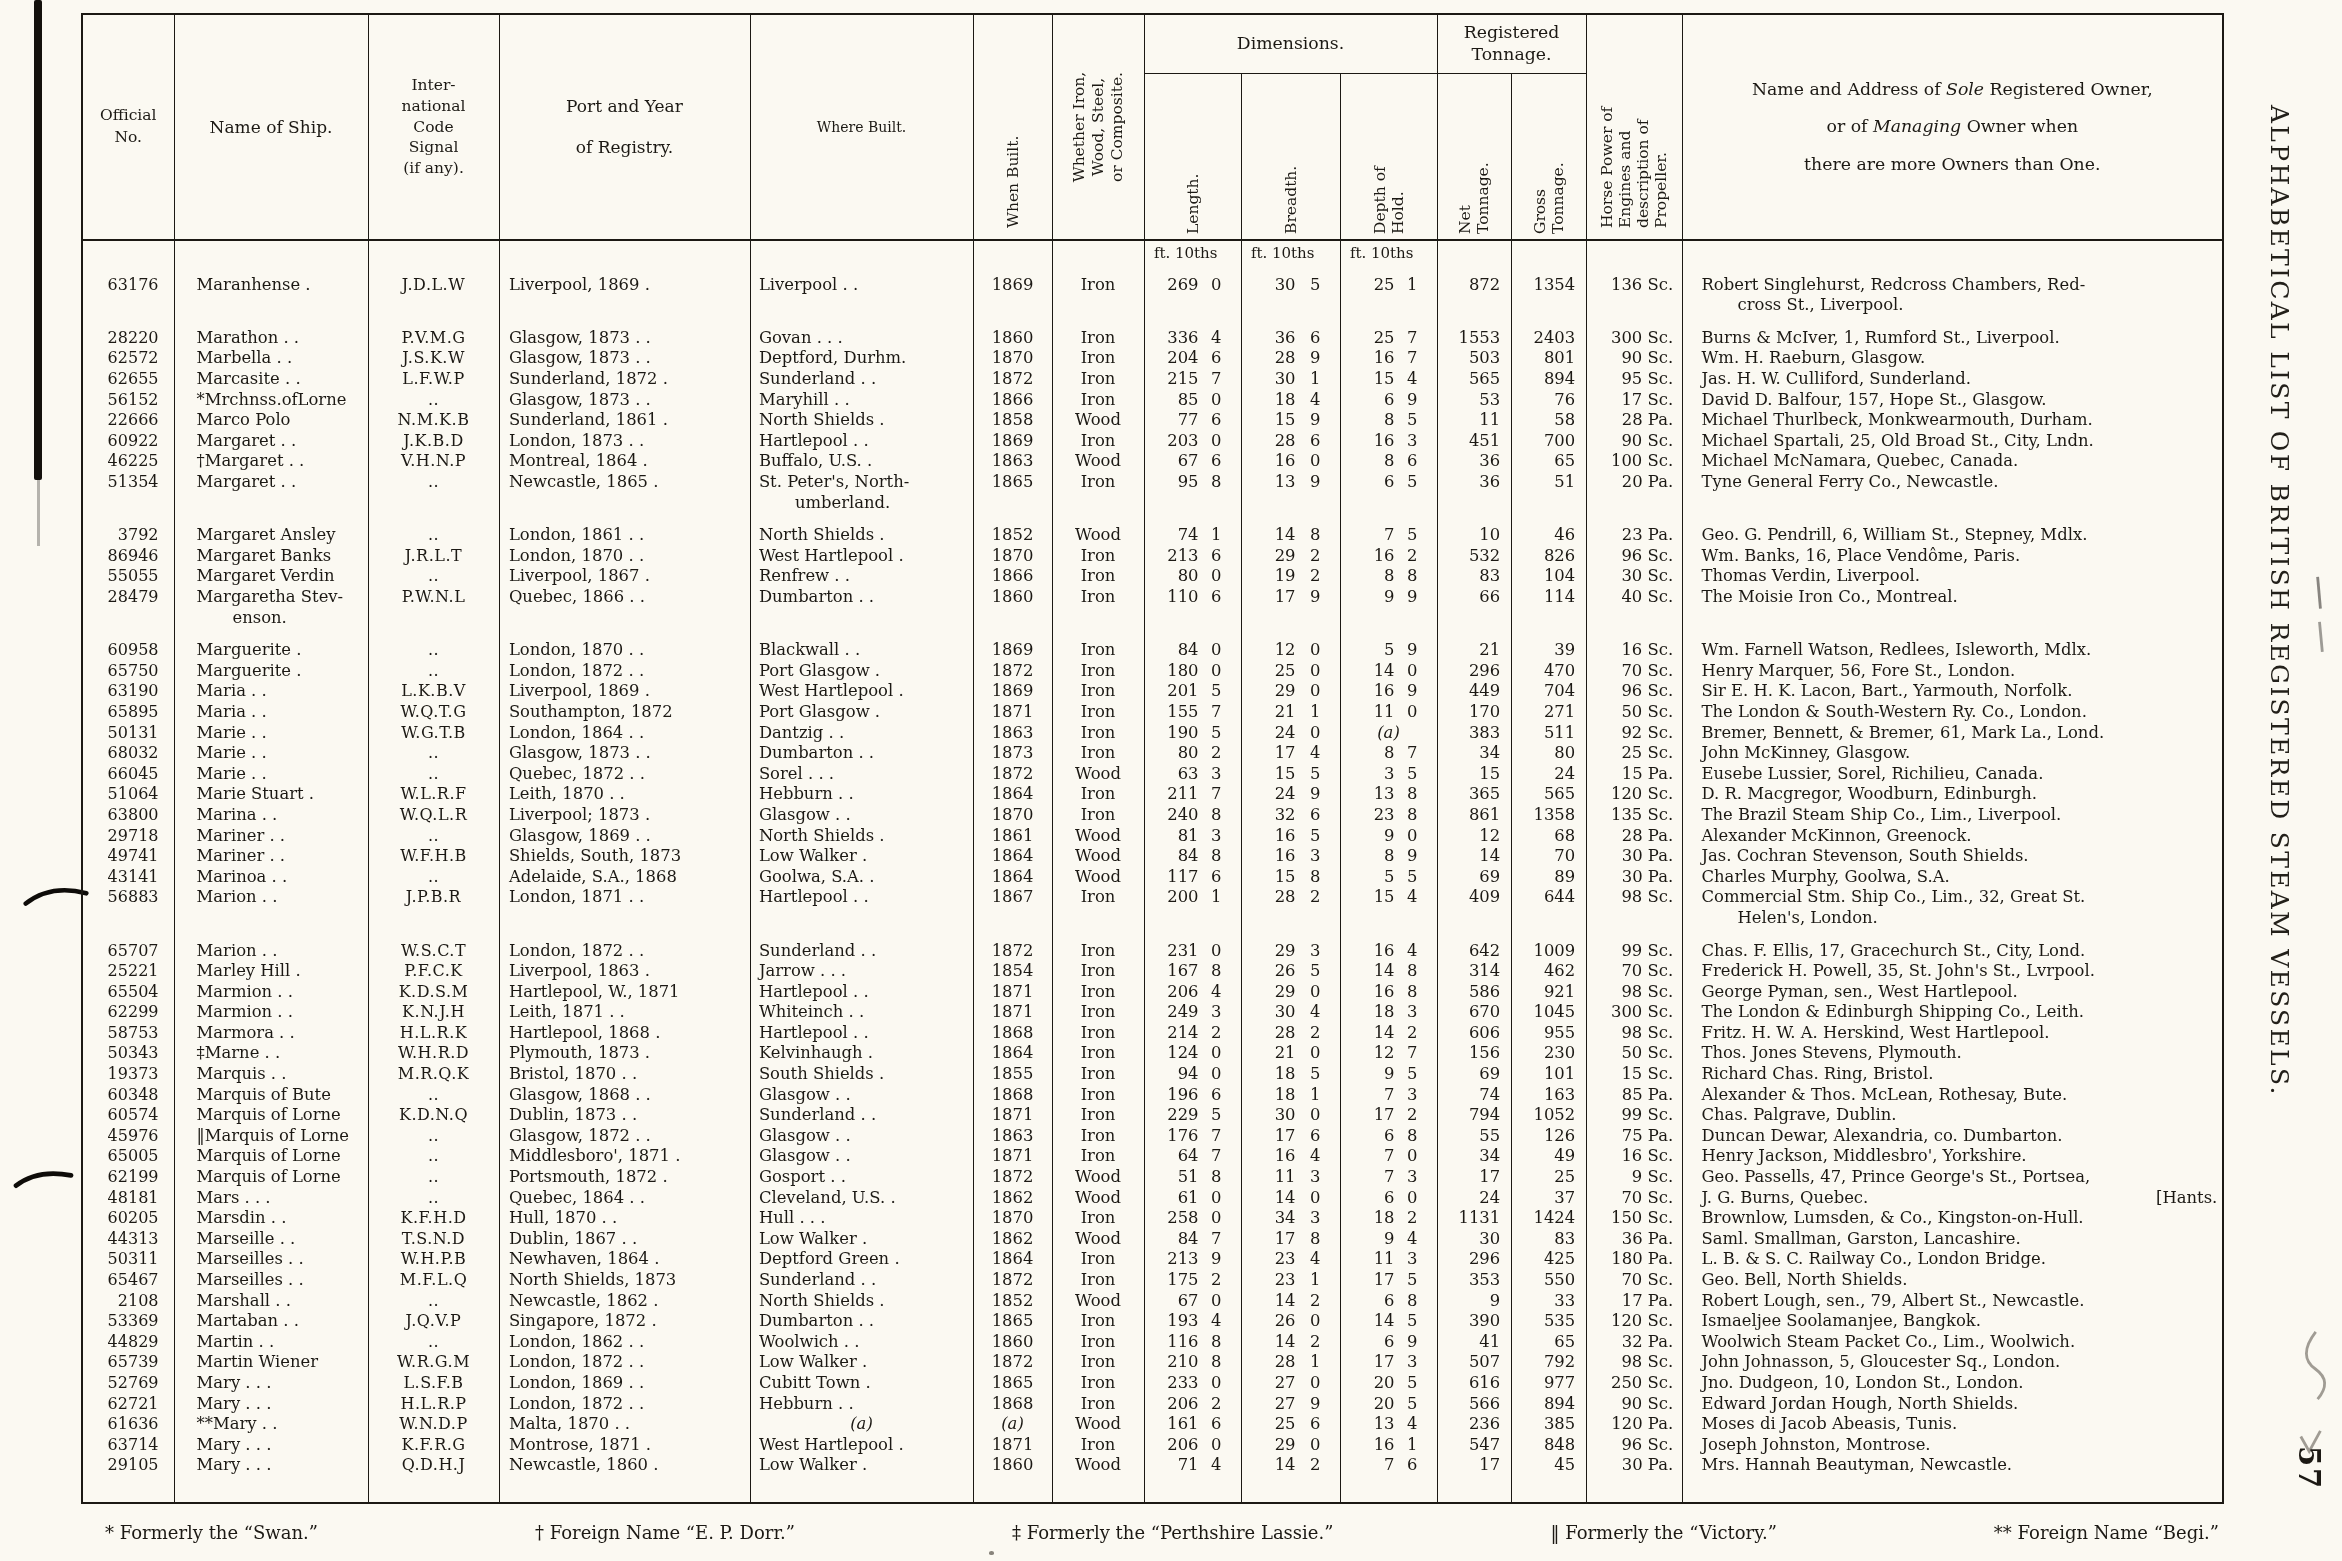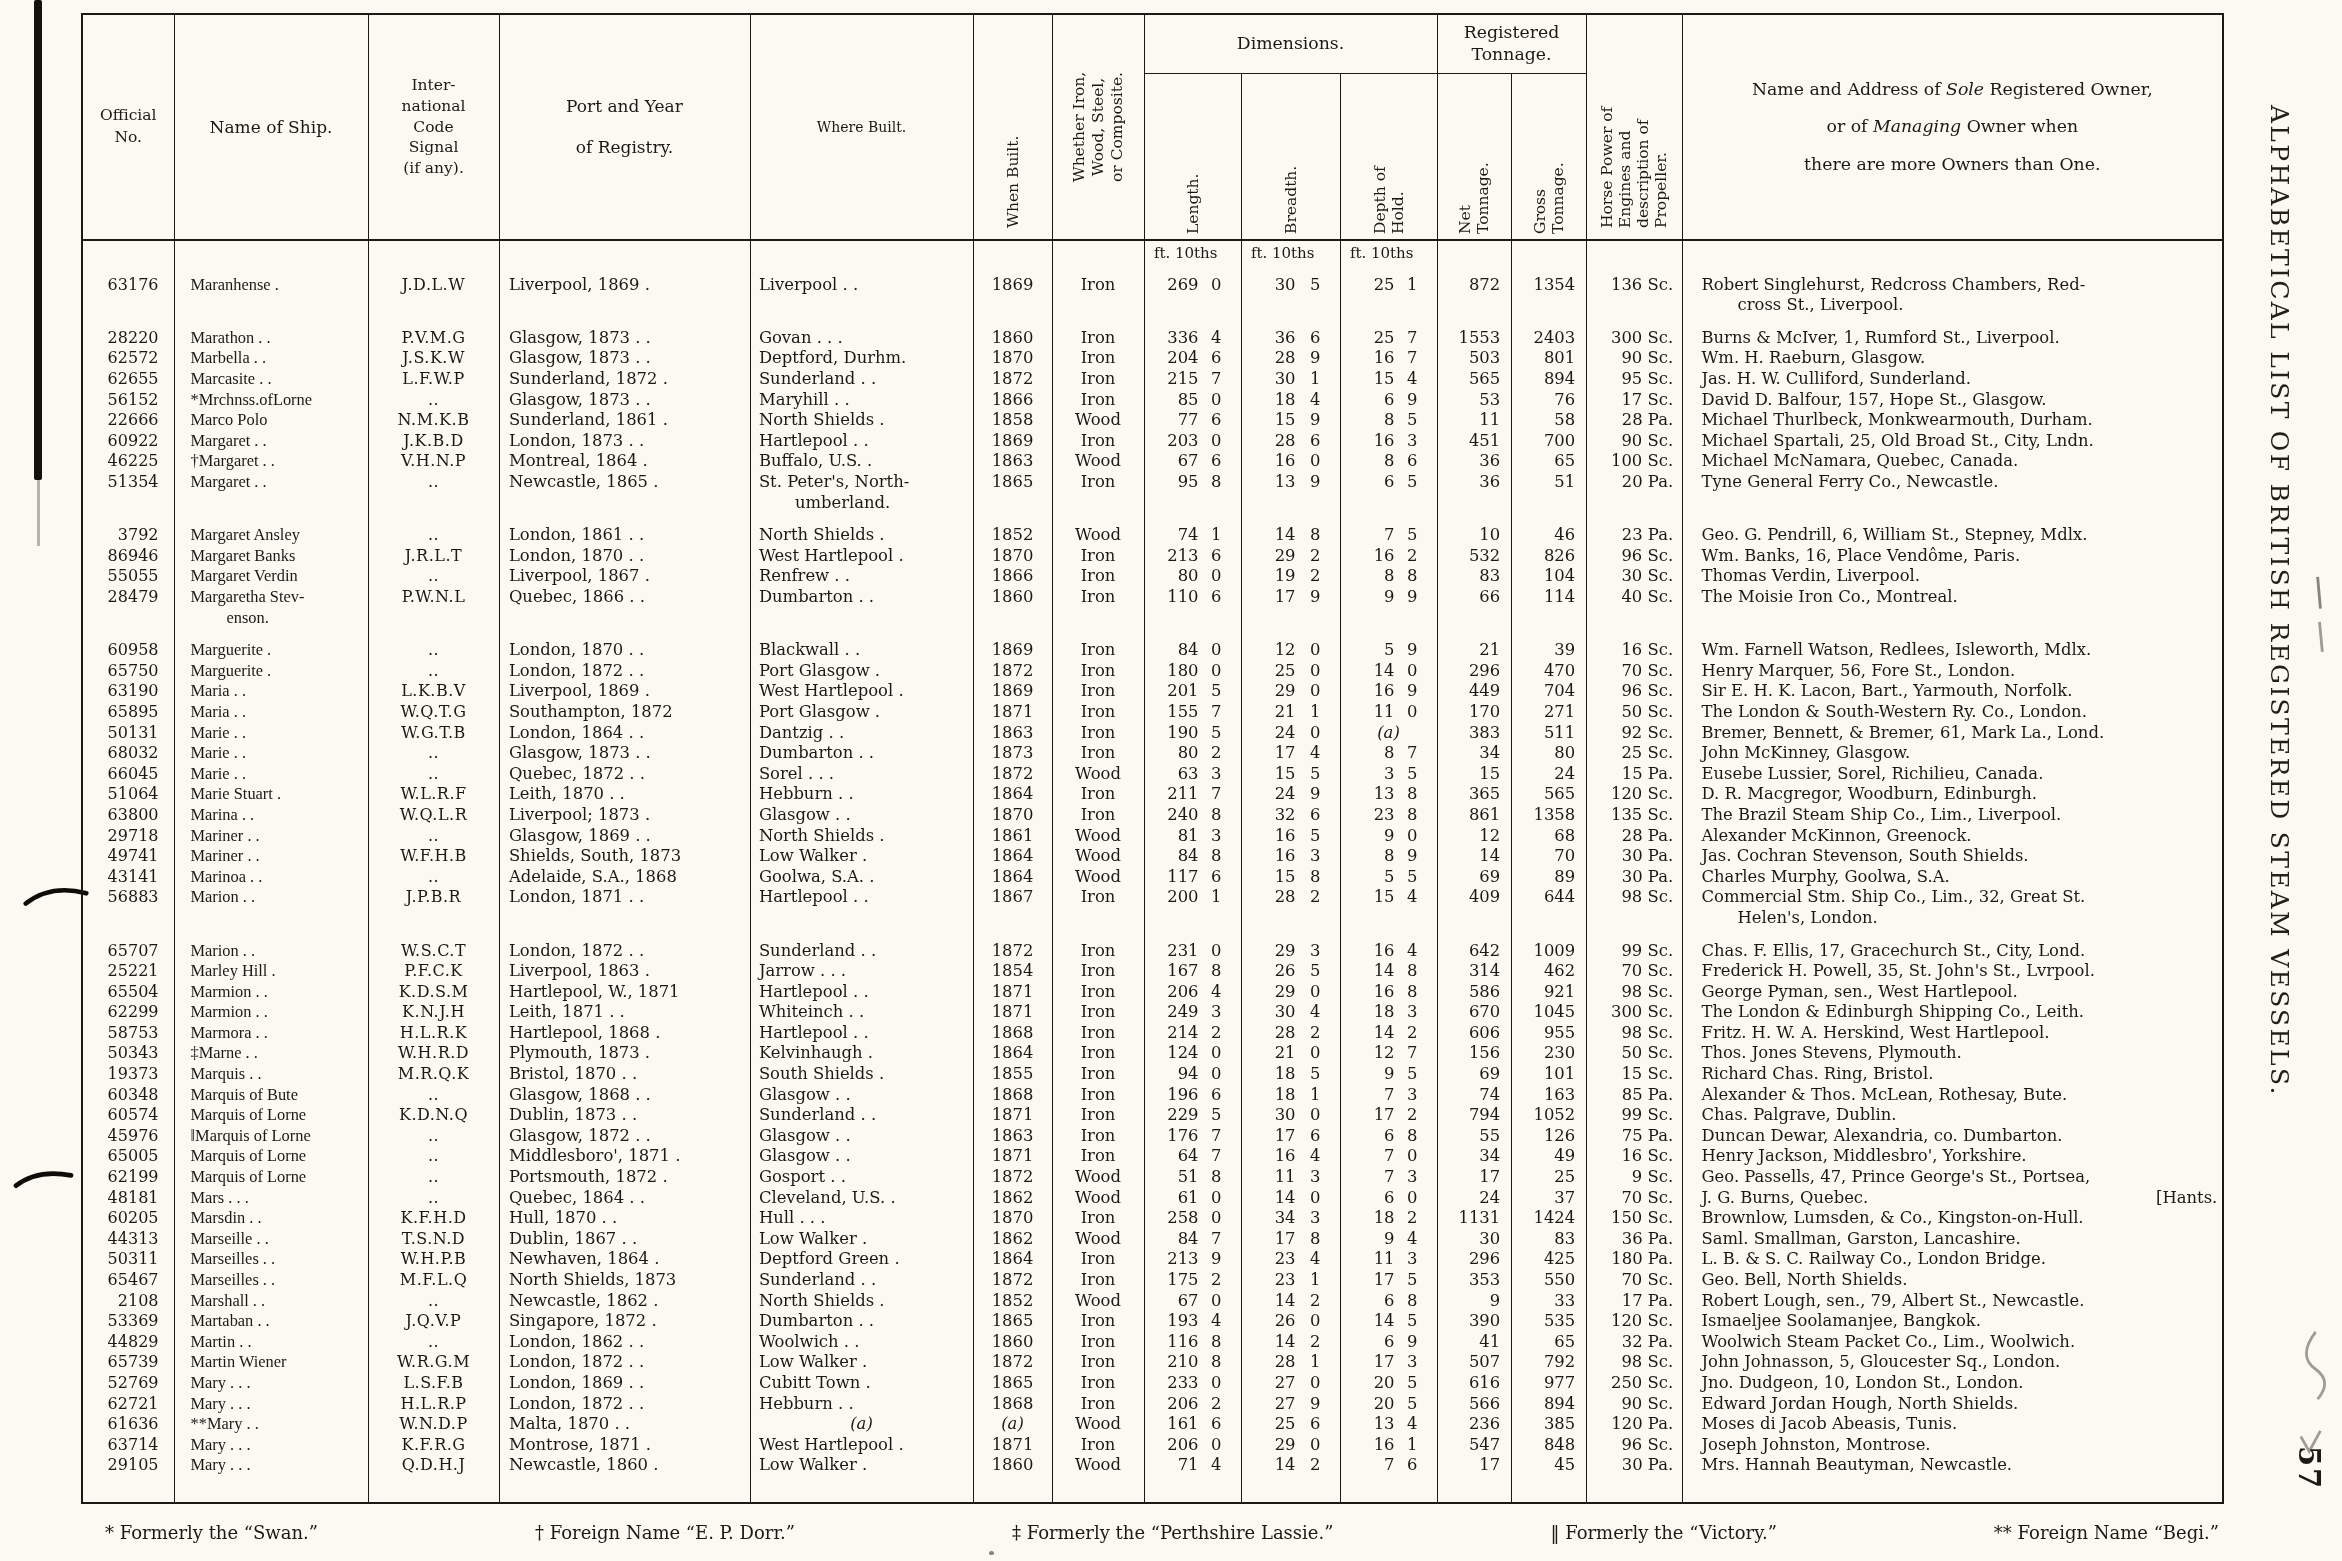--- a/index.html
+++ b/index.html
@@ -34,21 +34,21 @@
   .when-h .rot,.mat-h .rot,.hp-h .rot{width:202px;}
   .h2 .rot{width:154px;}
   .mat-h .rot{text-align:center;line-height:19px;}
   .hp-h .rot{line-height:18px;}
   
   tr.ftr td{height:30px;vertical-align:top;}
   td.ft10{font-size:15px;padding:3.7px 0 0 9.4px;text-align:left;line-height:1.1;}
   
   tbody td{font-size:16.4px;line-height:20.6px;vertical-align:top;}
   .c-no{text-align:right;padding-right:15px;font-size:16px;}
-  .c-name{padding-left:16px;font-family:Liberation Serif, serif;}
+  .c-name{padding-left:22px;}
   .c-code{text-align:center;font-size:16px;letter-spacing:0.5px;}
   .c-port{padding-left:9.4px;}
   .c-where{padding-left:8.4px;}
   .c-when{text-align:center;}
   .c-mat{text-align:center;}
   .c-net,.c-gross{text-align:right;padding-right:10.3px;}
   .c-hp{text-align:right;padding-right:8.4px;}
   .c-owner{padding-left:19px;}
   .ctr{text-align:center;padding-left:0;}
   .dimv{display:flex;}

